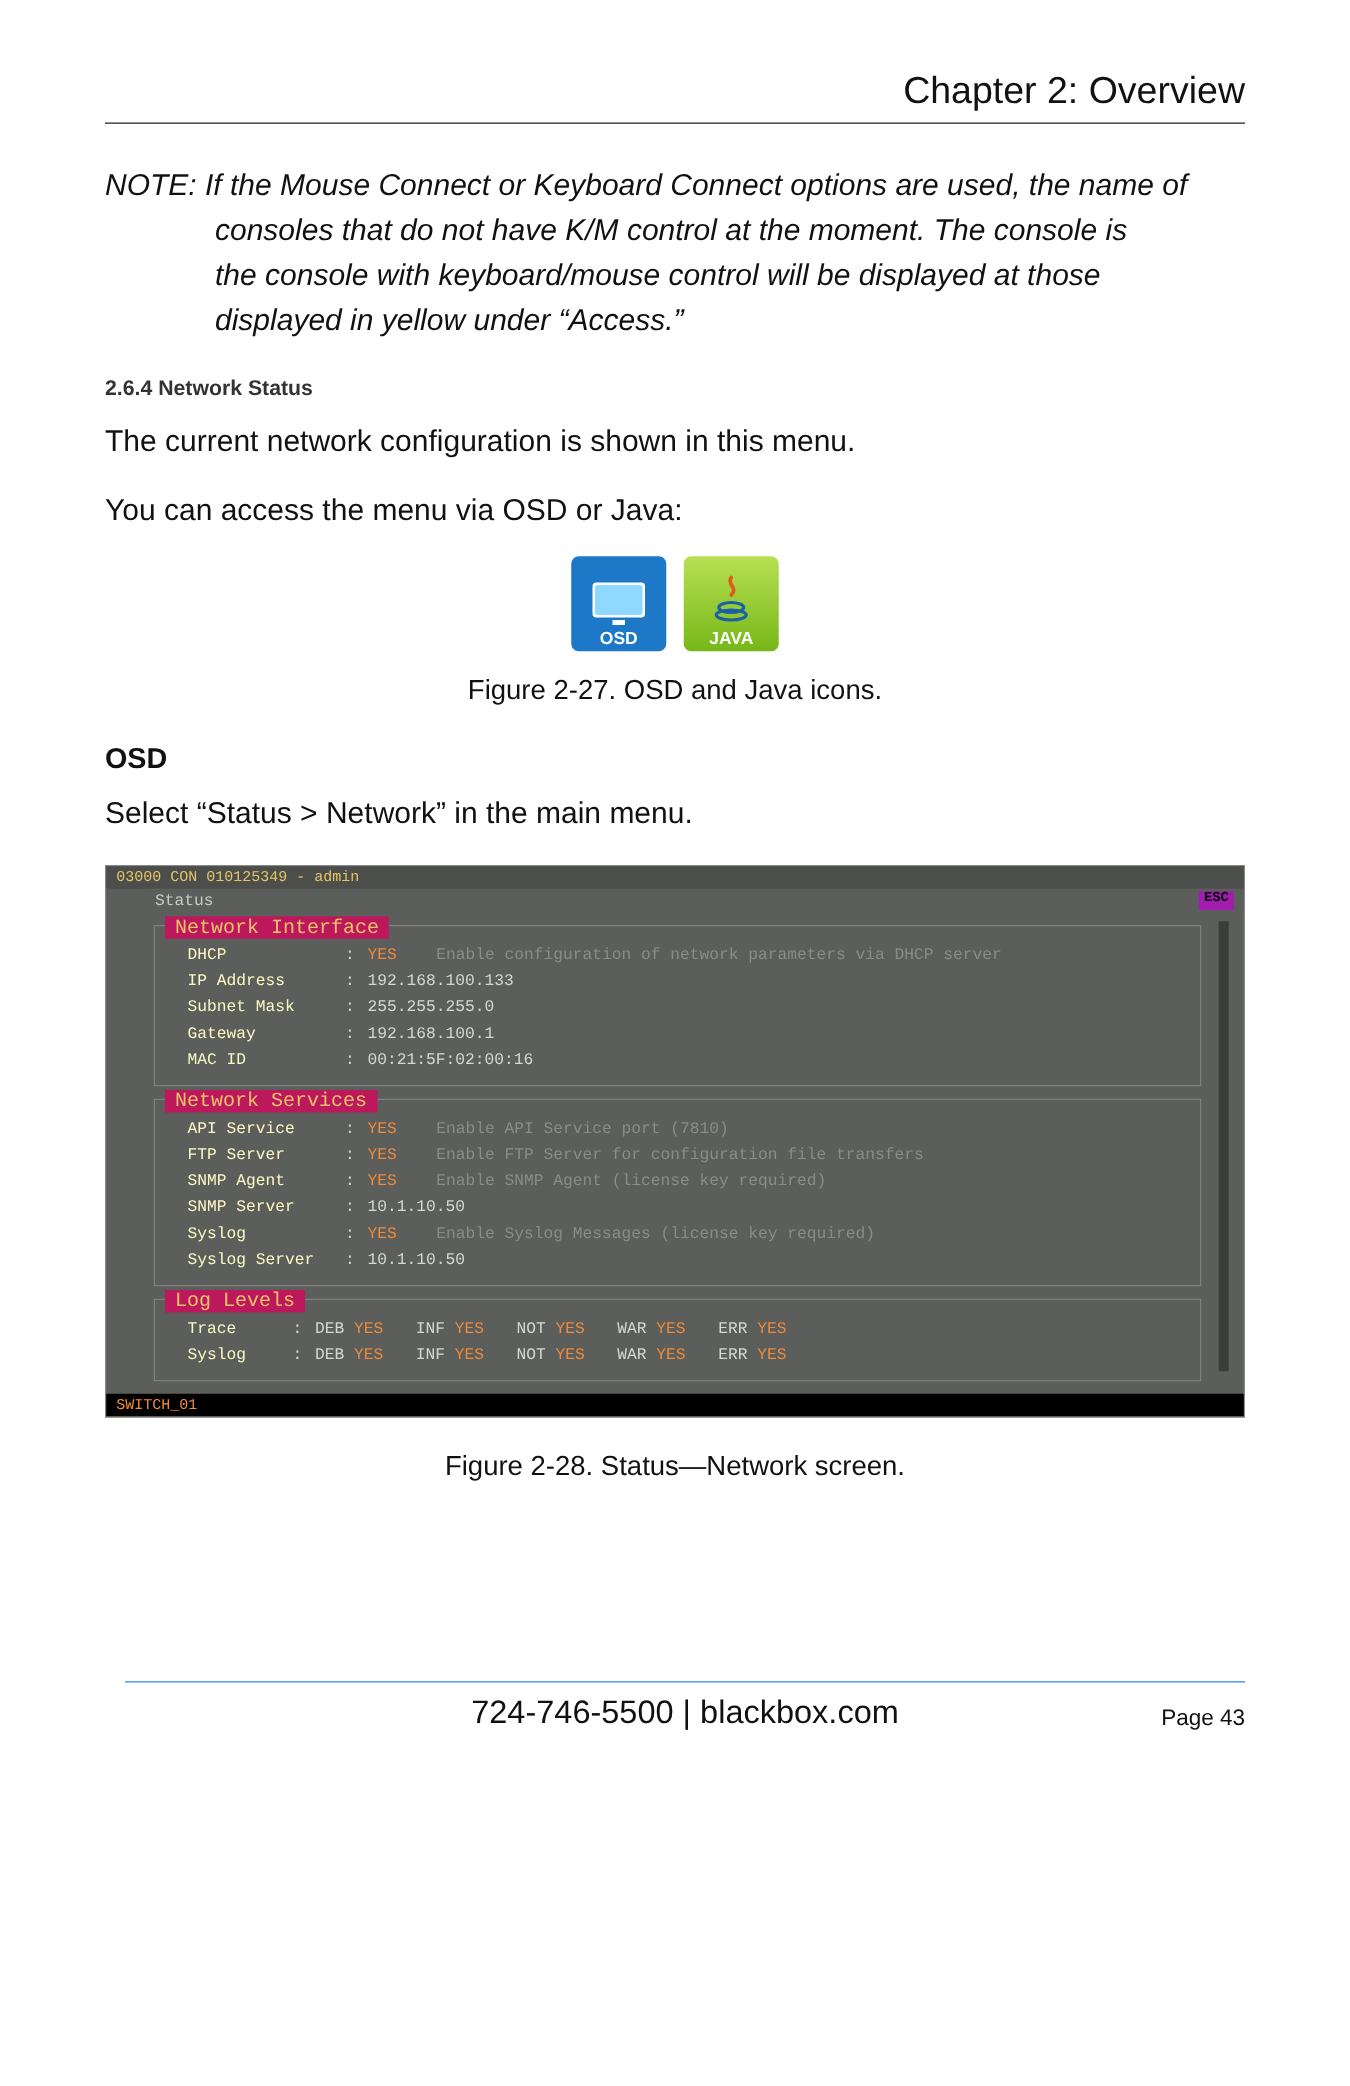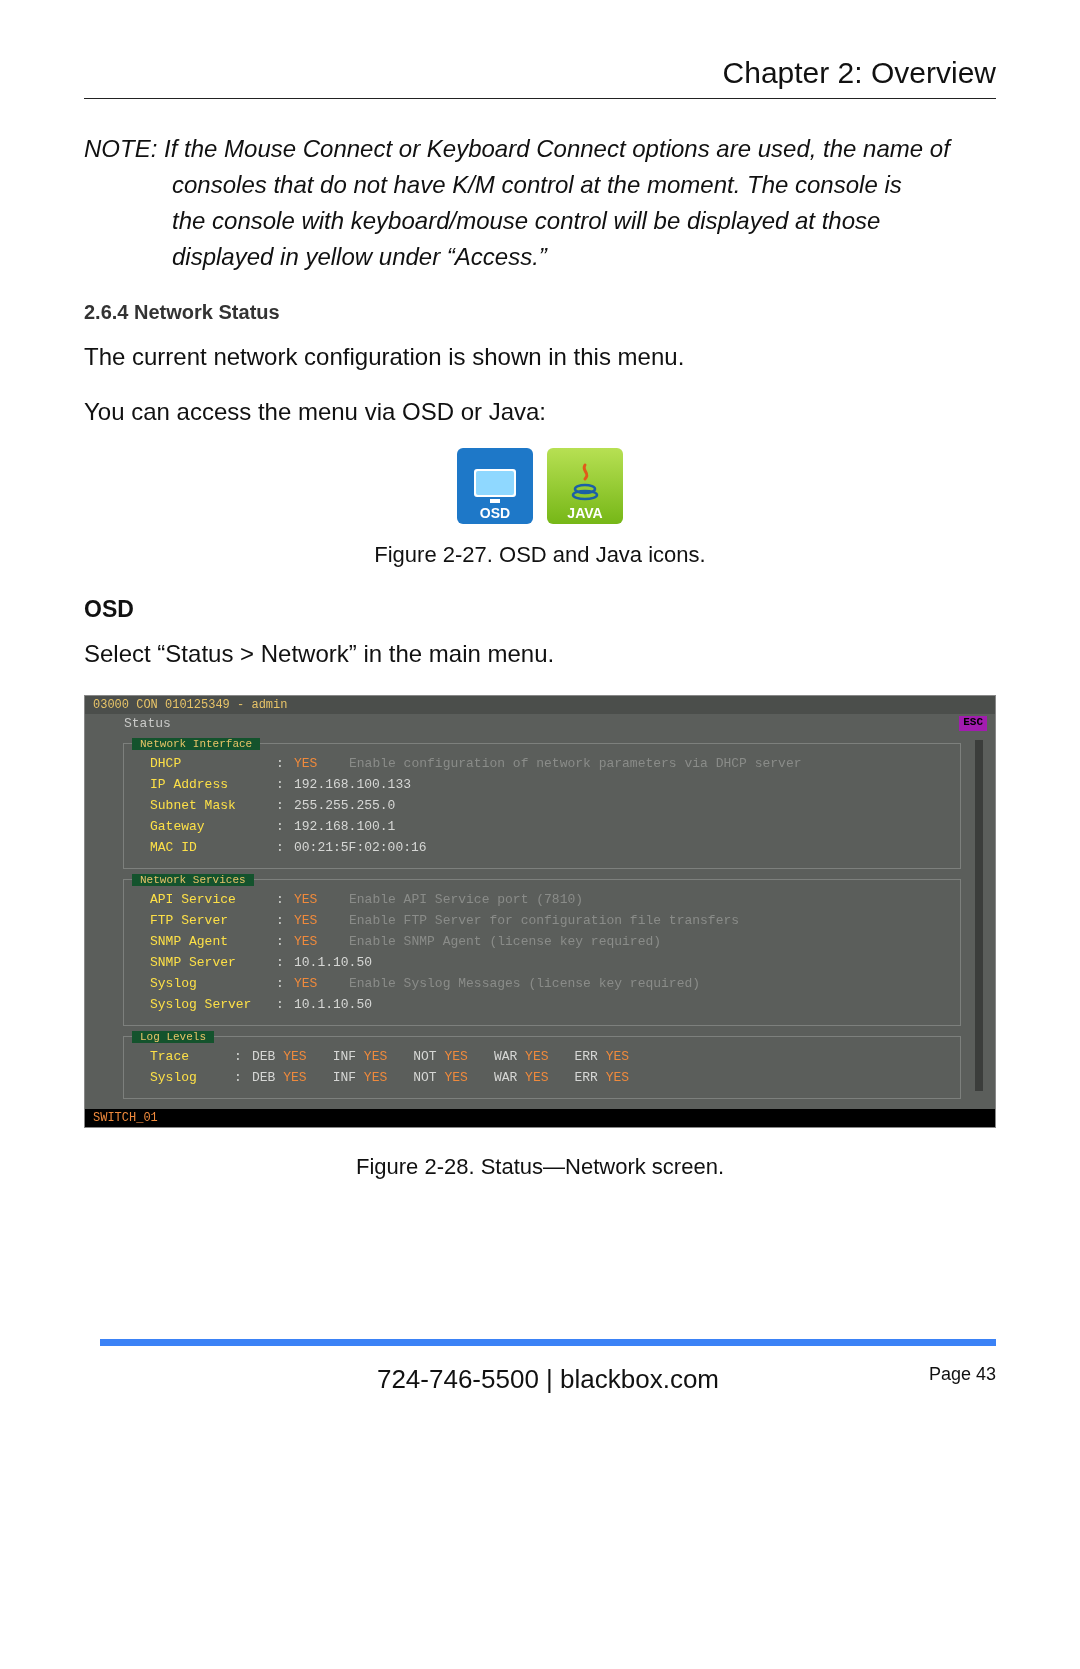--- a/index.html
+++ b/index.html
@@ -2,50 +2,50 @@
 <html><head>
 <meta charset="utf-8">
 <style>
   * { box-sizing: border-box; margin: 0; padding: 0; }
   html, body { width: 1080px; height: 1669px; background: #fff; font-family: "Segoe UI", Arial, sans-serif; color: #111; }
   .page { width: 1080px; height: 1441px; padding: 56px 84px 44px 84px; position: relative; }
   .header-line { border-bottom: 1px solid #222; padding-bottom: 8px; margin-bottom: 32px; }
   .chapter { text-align: right; font-size: 30px; font-weight: 400; }
   .note { font-style: italic; font-size: 24px; line-height: 1.5; margin-bottom: 26px; }
   .note .indent { padding-left: 88px; display: block; }
-  .subhead { font-size: 20px; font-weight: 600; color: #333; margin-bottom: 14px; }
+  .subhead { font-size: 17px; font-weight: 600; color: #333; margin-bottom: 14px; }
   .para { font-size: 24px; line-height: 1.55; margin-bottom: 18px; }
   .icon-row { display: flex; justify-content: center; gap: 14px; margin: 10px 0 18px 0; }
   .icon-box { width: 76px; height: 76px; border-radius: 6px; display: flex; flex-direction: column; justify-content: flex-end; align-items: center; color: #fff; font-size: 14px; font-weight: 700; padding-bottom: 3px; }
   .osd { background: #1e78c8; }
   .osd svg { margin-top: 4px; }
   .java { background: linear-gradient(#b7e053,#76b717); }
   .caption { text-align: center; font-size: 22px; margin-bottom: 28px; }
   .osd-head { font-weight: 700; font-size: 23px; margin-bottom: 12px; }
 
   
   .term-wrap { border: 1px solid #888; width: 100%; margin: 22px 0 26px 0; font-family: "Courier New", monospace; font-size: 13px; color: #cfd0cf; background: #5b5e5b; position: relative; }
   .term-titlebar { background: #4b4e4b; color: #e8c468; padding: 2px 8px; font-size: 12px; }
   .term-status { background: #5b5e5b; color: #c9cac8; padding: 2px 8px; display: flex; justify-content: space-between; margin-left: 31px; }
   .esc { background: #a21caf; color: #000; padding: 0 4px; font-weight: 700; font-size: 11px; }
   .panel { margin: 10px 34px 10px 38px; border: 1px solid #7d807d; }
-  .panel-title { color: #e8c468; padding: 0 8px; position: relative; top: -8px; left: 8px; background: #14532d; display: inline-block; font-size: 11px; }
+  .panel-title { color: #e8c468; padding: 0 8px; position: relative; top: -8px; left: 8px; background: #be185d; display: inline-block; font-size: 16px; }
   .panel-body { padding: 0 16px 10px 26px; margin-top: -6px; }
   .row { display: flex; gap: 8px; padding: 3px 0; }
-  .lbl { width: 118px; color: #fde047; }
+  .lbl { width: 118px; color: #fef9c3; }
   .colon { width: 10px; color: #d6d7d5; }
   .yes { color: #f08a3c; }
   .dim { color: #8a8c89; }
   .val { color: #d6d7d5; }
   .loglevels .lbl { width: 76px; }
   .log-pair { margin-right: 18px; }
   .term-footer { background: #000; color: #f08a3c; padding: 2px 8px; font-size: 12px; }
   .term-right-shadow { position: absolute; right: 12px; top: 44px; bottom: 36px; width: 8px; background: rgba(0,0,0,0.35); }
 
-  .footer { position: absolute; left: 100px; right: 84px; bottom: 56px; border-top: 7px solid #3b82f6; padding-top: 18px; display: flex; justify-content: space-between; align-items: flex-start; }
+  .footer { position: absolute; left: 100px; right: 84px; bottom: 56px; border-top: 1px solid #3b82f6; padding-top: 18px; display: flex; justify-content: space-between; align-items: flex-end; }
   .footer-center { position: absolute; left: 0; right: 0; text-align: center; font-size: 26px; font-weight: 400; }
   .footer-right { font-size: 18px; margin-left: auto; }
 </style>
 </head>
 <body>
 
 <div class="page">
   <div class="header-line">
     <div class="chapter">Chapter 2: Overview</div>
   </div>

